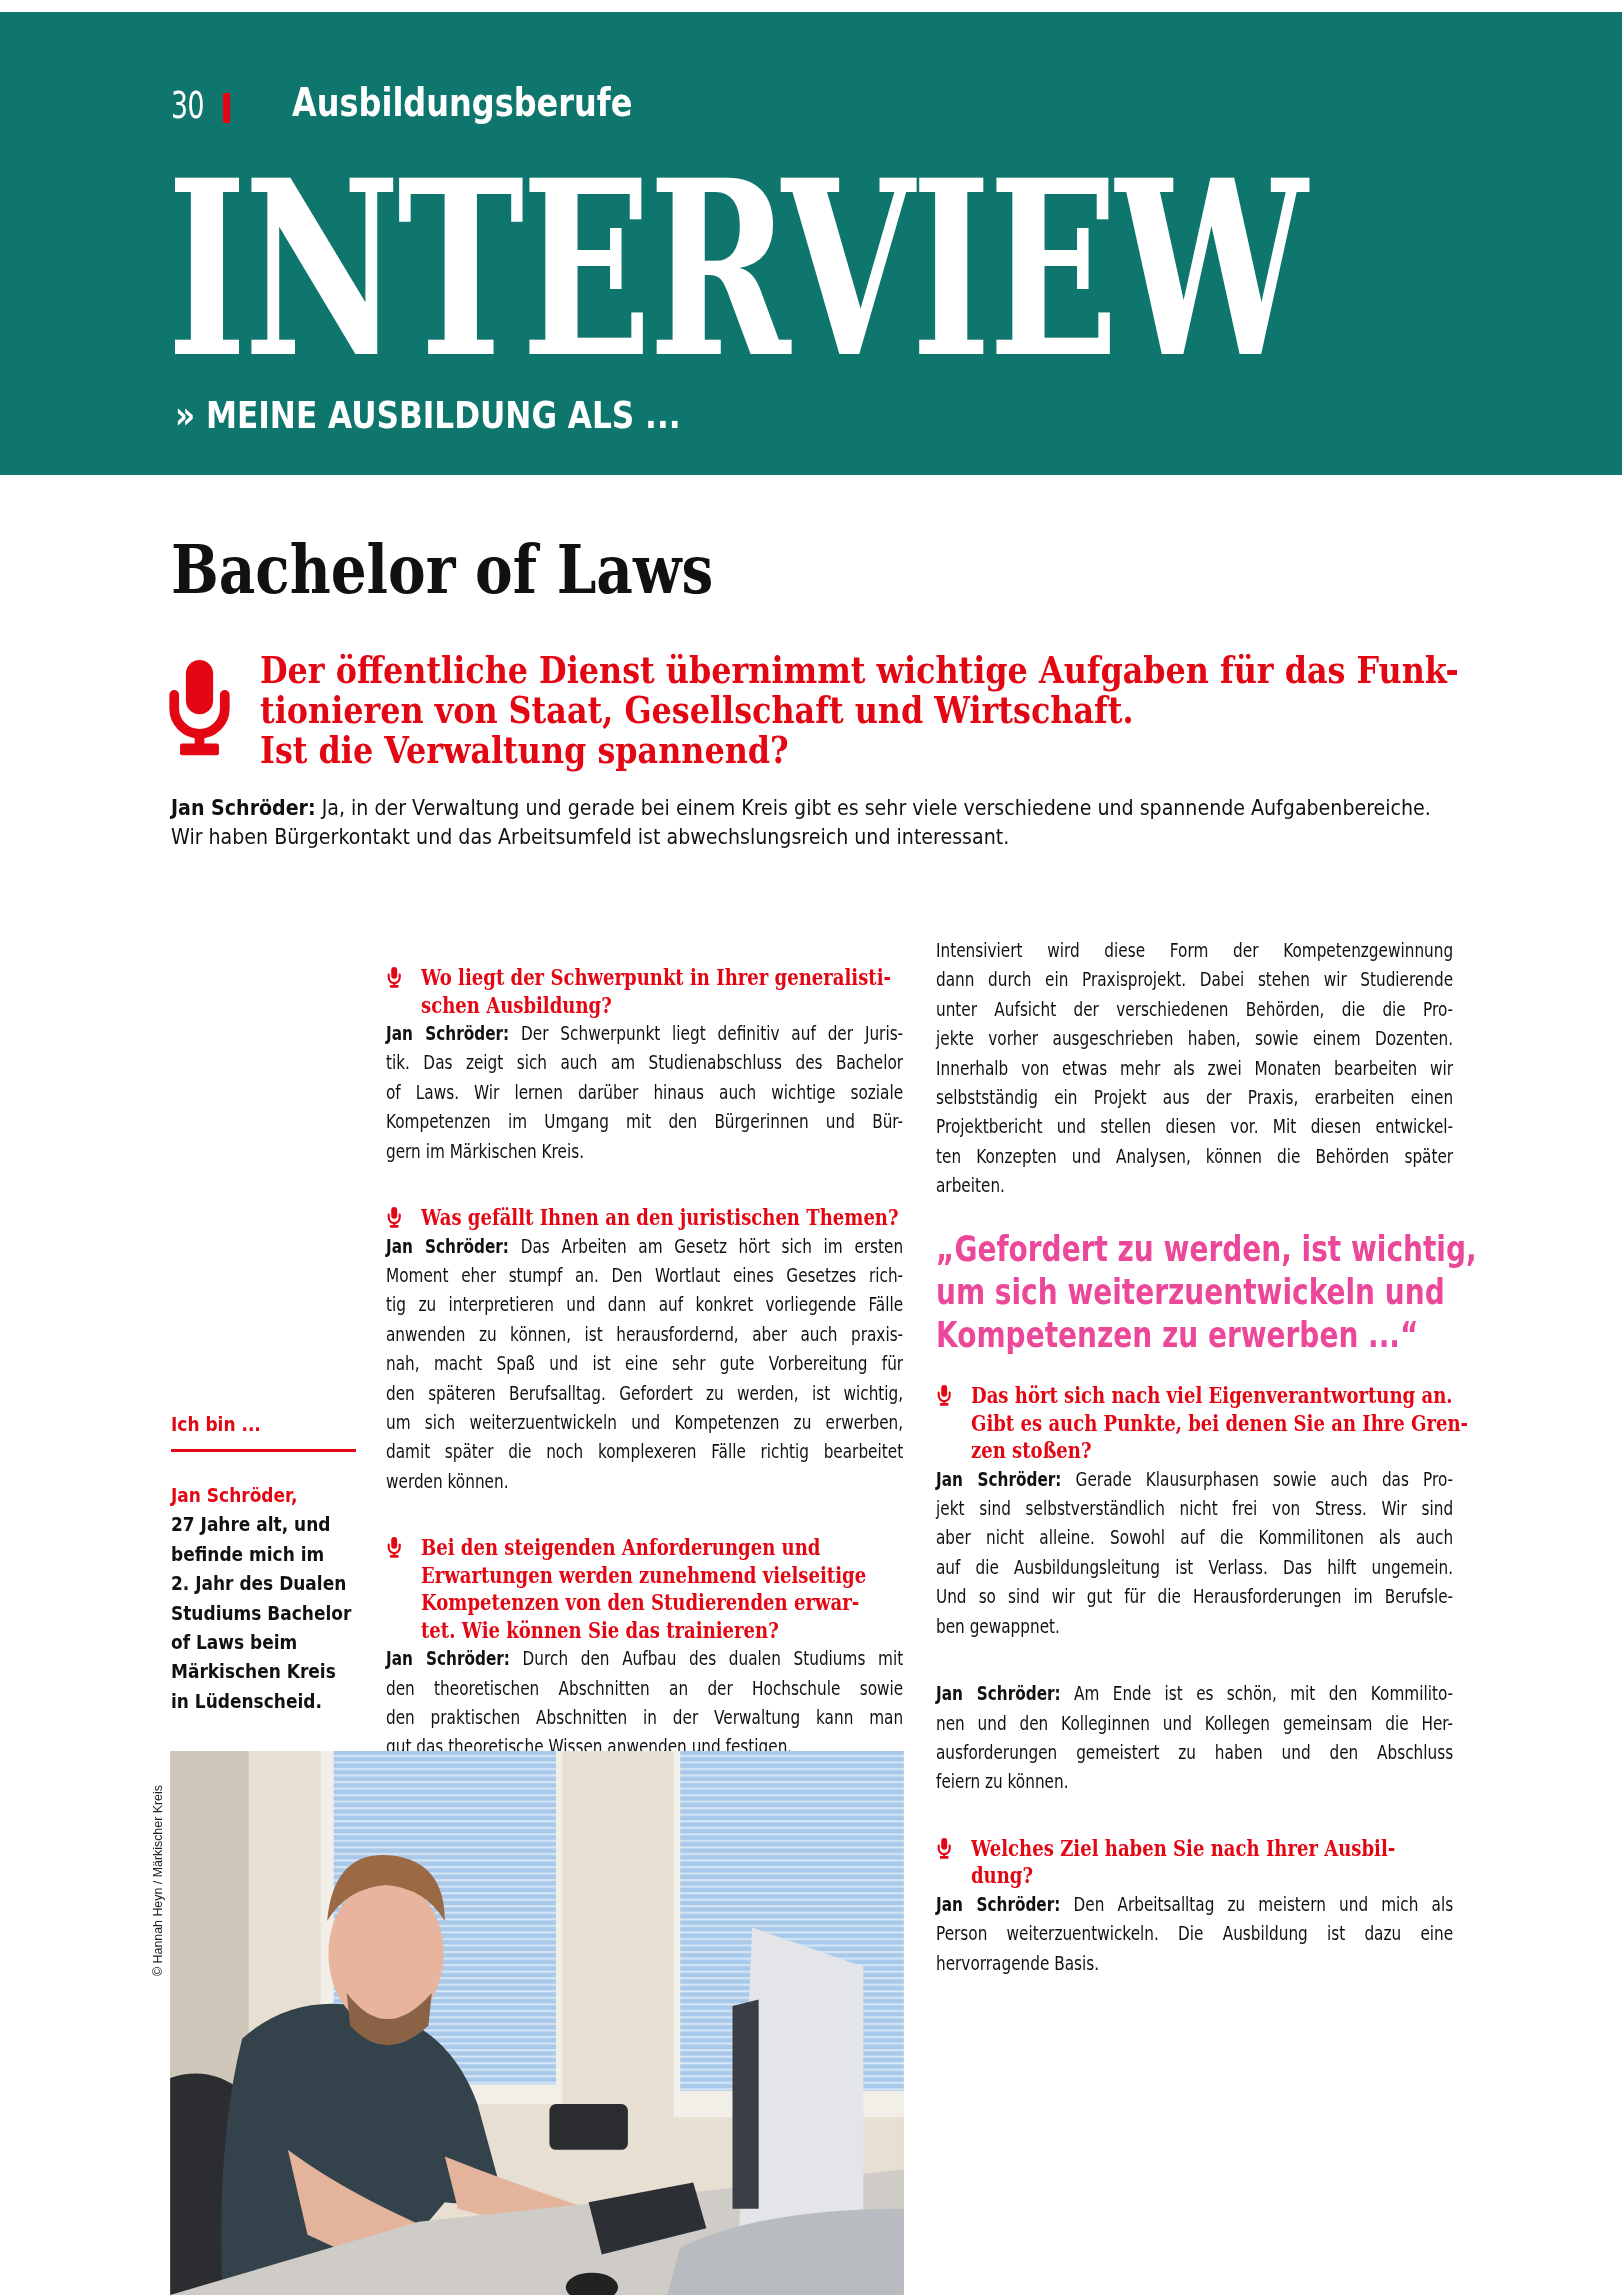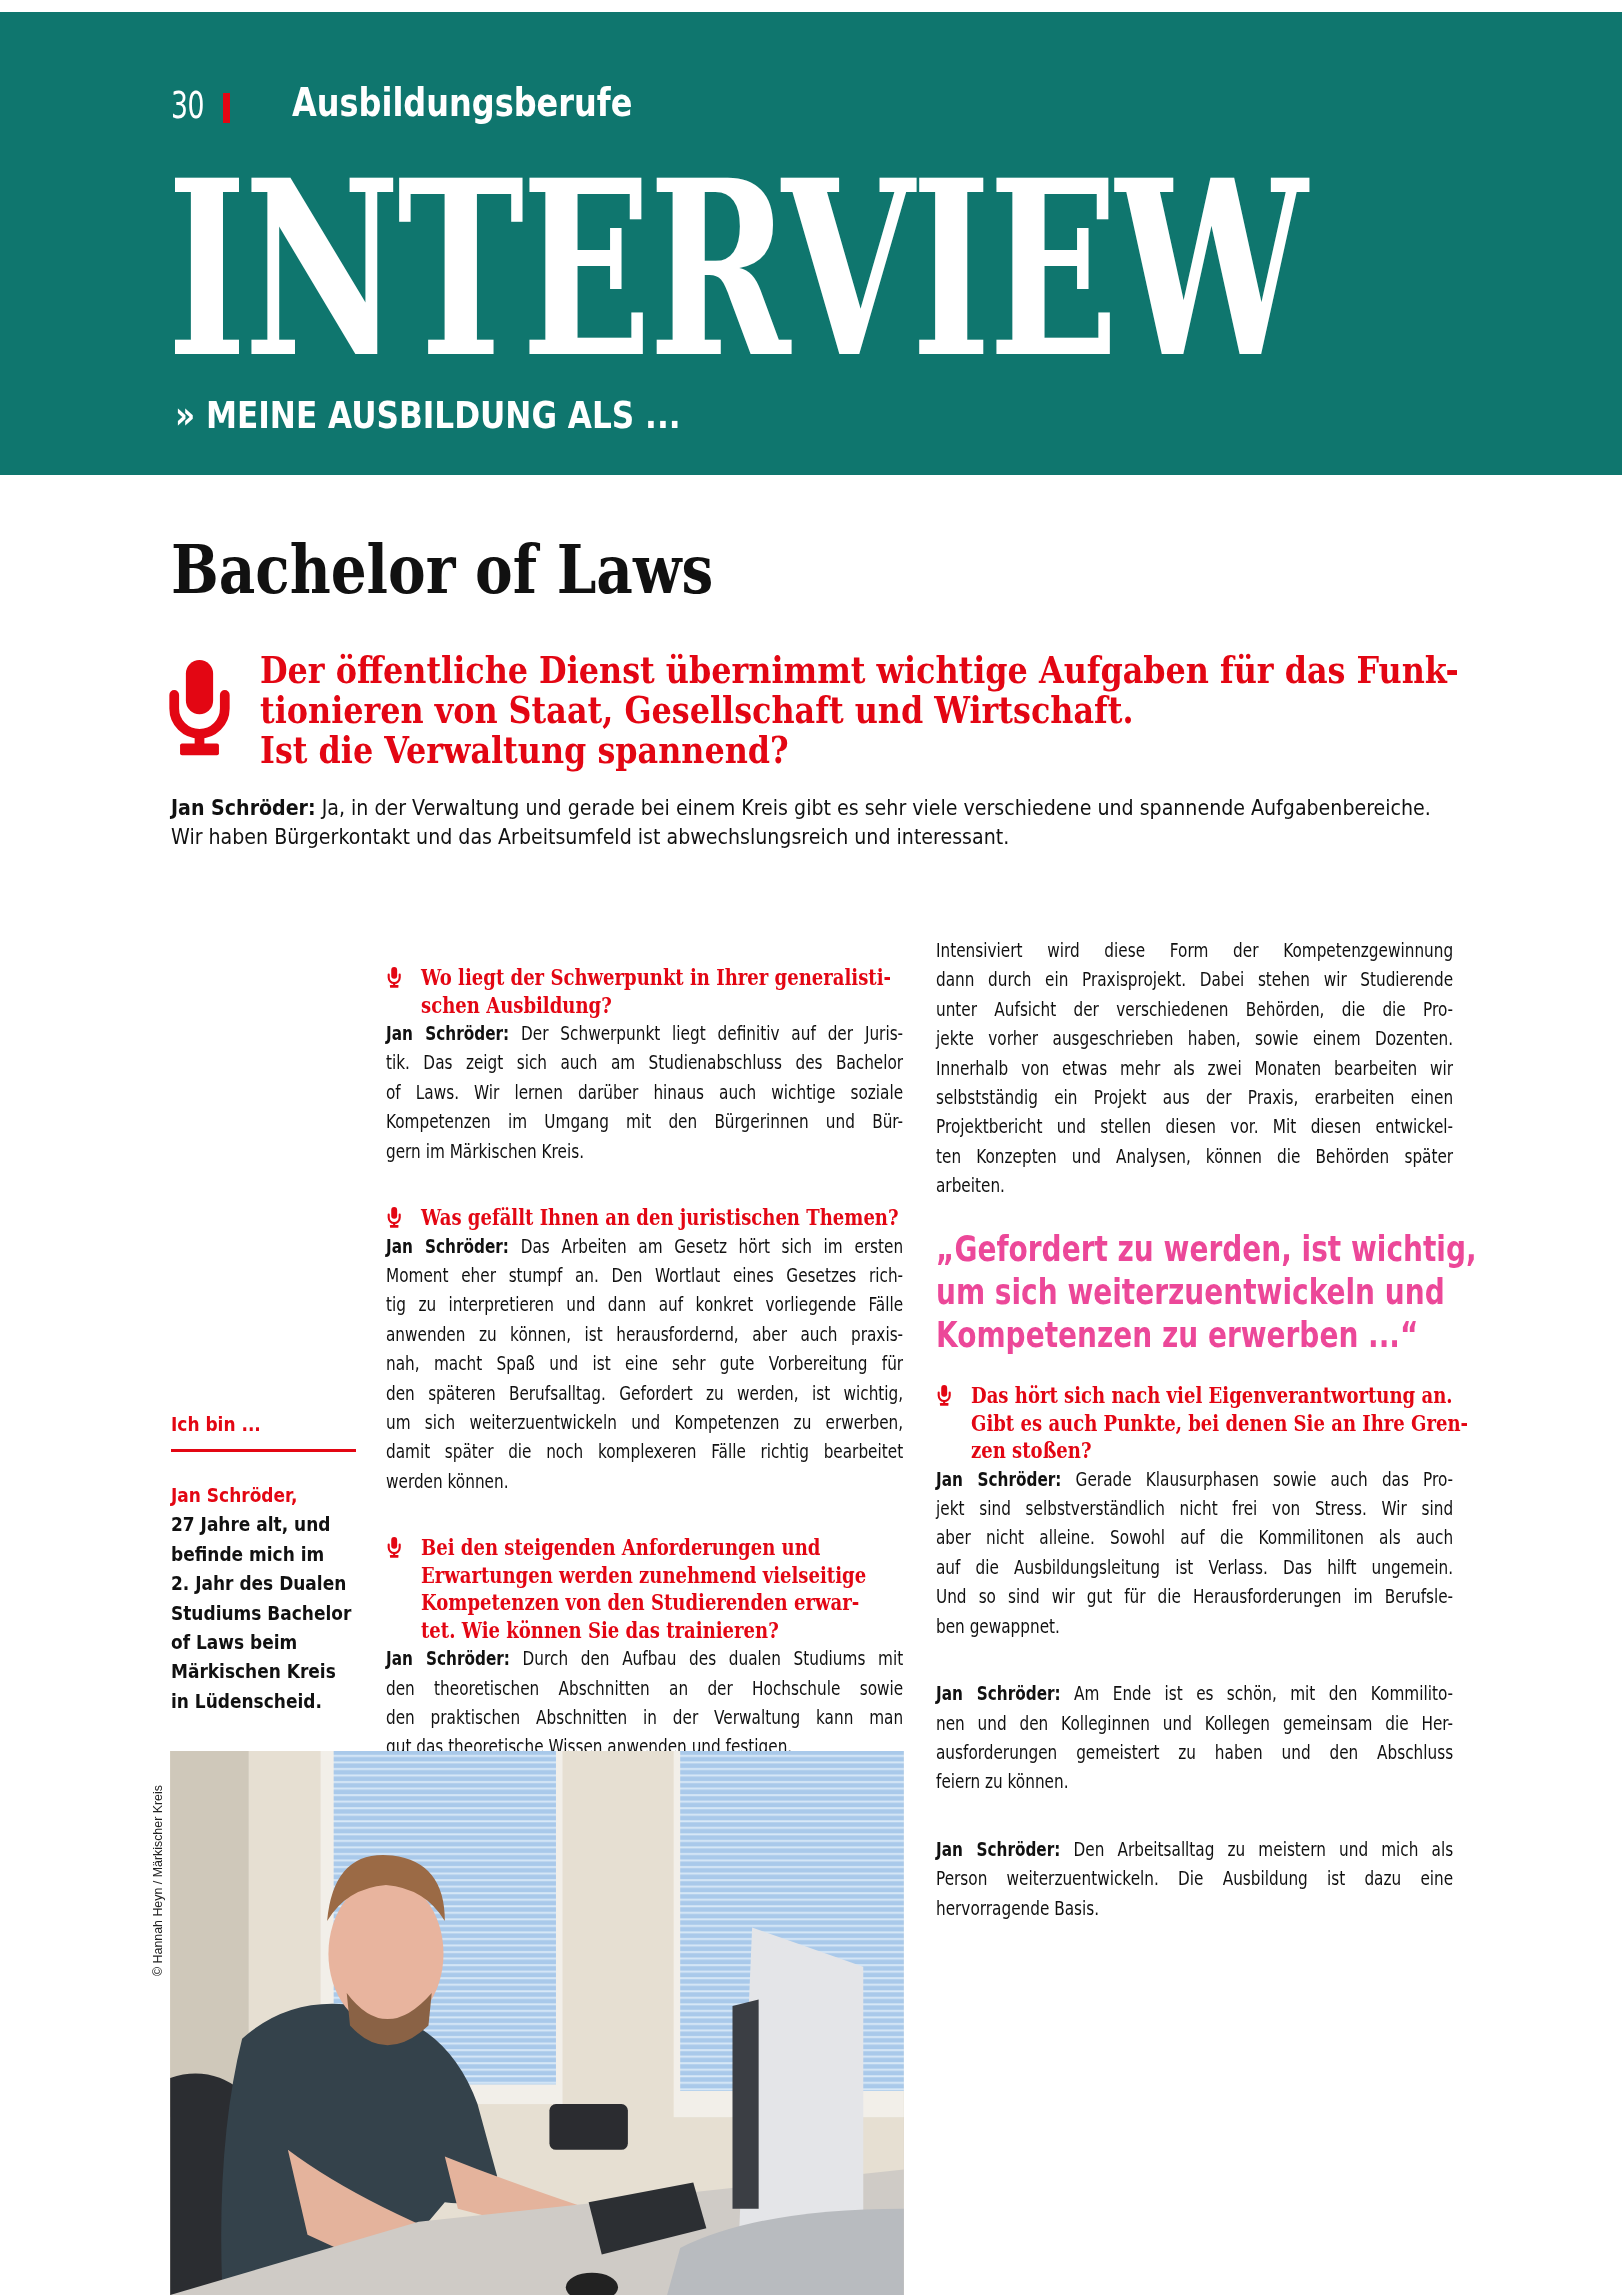--- a/index.html
+++ b/index.html
@@ -286,20 +286,32 @@
         <div class="a">
           <div class="a-inner">
             <span class="line"><b>Jan Schröder:</b><span> Am Ende ist es schön, mit den Kommilito-</span></span>
             <span class="line">nen und den Kolleginnen und Kollegen gemeinsam die Her-</span>
             <span class="line">ausforderungen gemeistert zu haben und den Abschluss</span>
             <span class="line last">feiern zu können.</span>
           </div>
         </div>
       </div>
       <div class="qa">
+        <div class="q">
+          <svg class="mic" viewBox="0 0 34 54">
+            <rect x="10" y="2" width="14" height="28" rx="7" fill="#e30613"></rect>
+            <path d="M4 20 V27 A13 13 0 0 0 30 27 V20" stroke="#e30613" stroke-width="5" fill="none" stroke-linecap="round"></path>
+            <rect x="14.5" y="39" width="5" height="8" fill="#e30613"></rect>
+            <rect x="7" y="45" width="20" height="6" rx="1" fill="#e30613"></rect>
+          </svg>
+          <div class="q-inner">
+            <span>Welches Ziel haben Sie nach Ihrer Ausbil-</span>
+            <span>dung?</span>
+          </div>
+        </div>
         <div class="a">
           <div class="a-inner">
             <span class="line"><b>Jan Schröder:</b><span> Den Arbeitsalltag zu meistern und mich als</span></span>
             <span class="line">Person weiterzuentwickeln. Die Ausbildung ist dazu eine</span>
             <span class="line last">hervorragende Basis.</span>
           </div>
         </div>
       </div>
     </div>
 </div>

